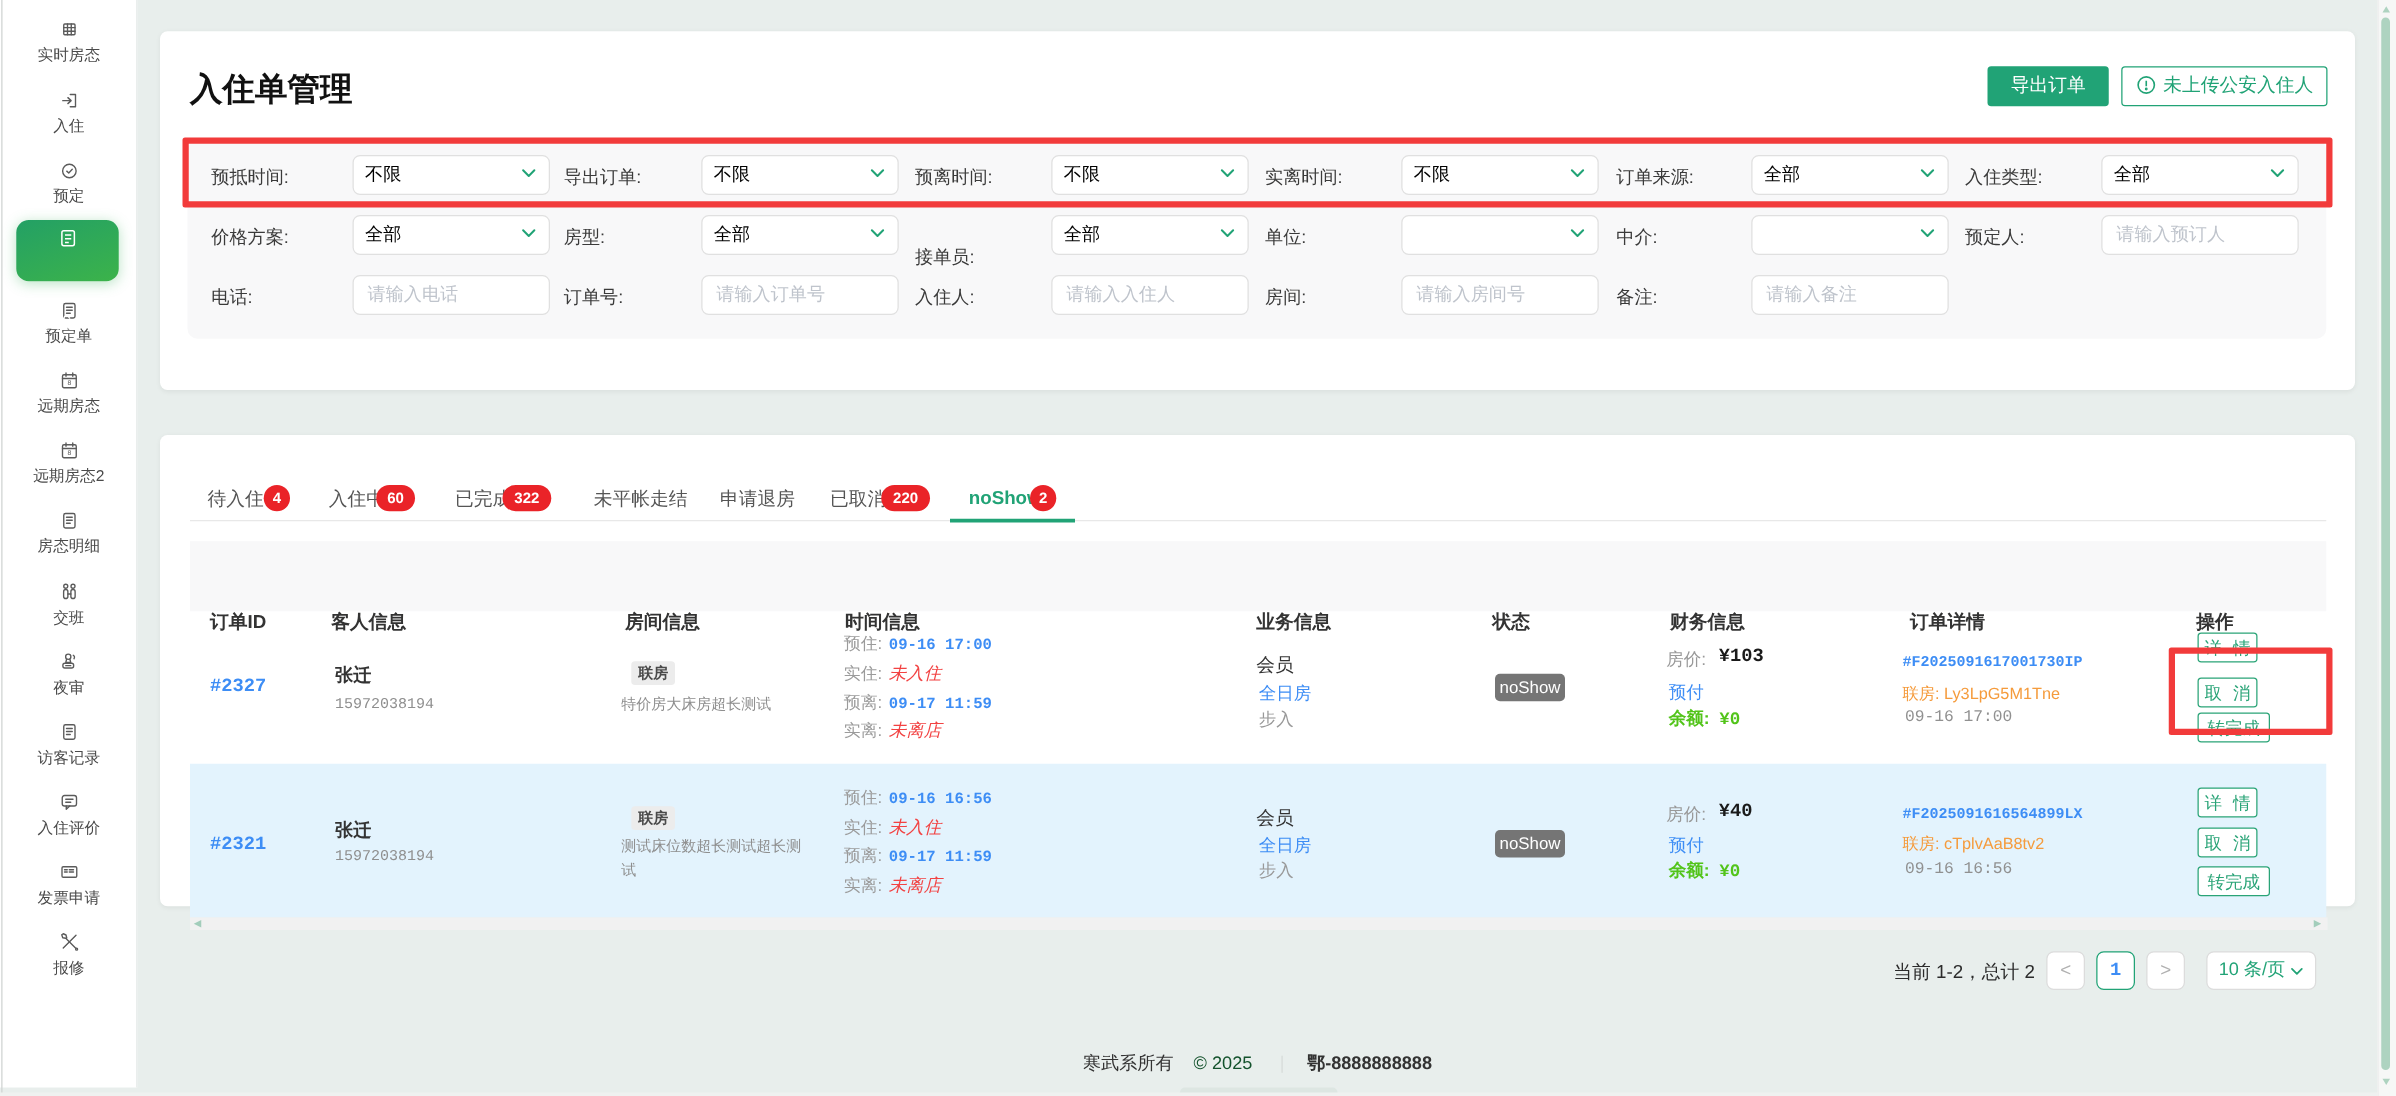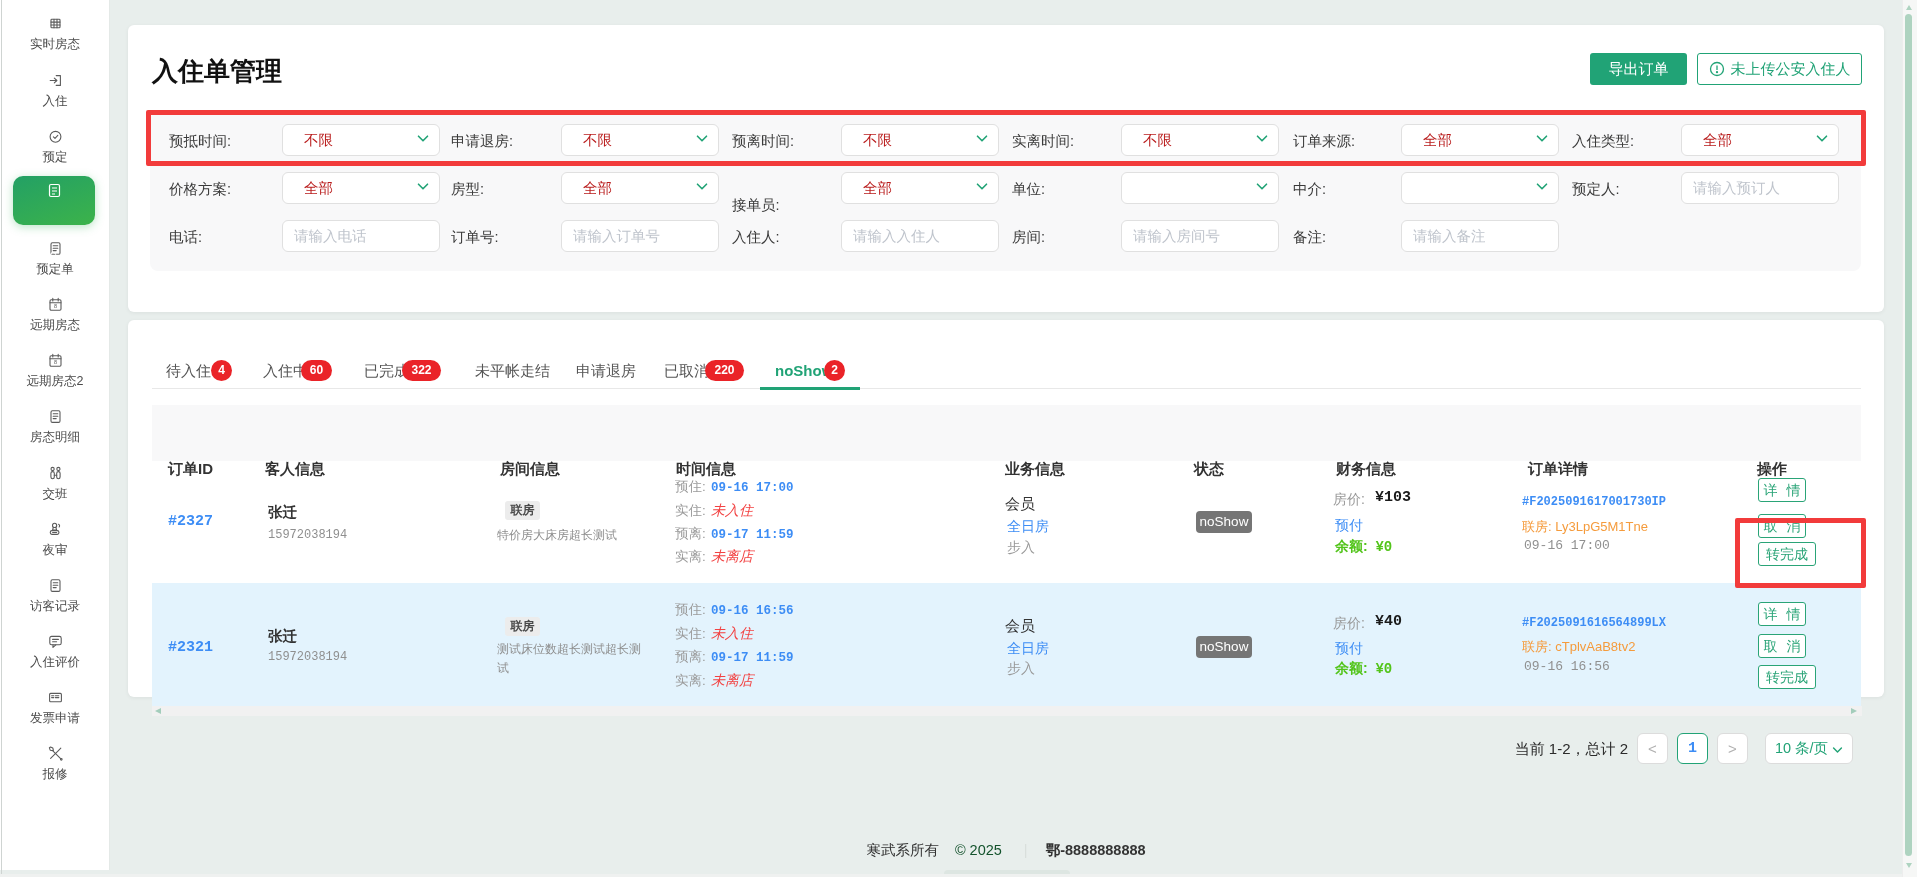--- a/index.html
+++ b/index.html
@@ -12,30 +12,30 @@
 .sitem { position:absolute; left:0; width:110px; text-align:center; color:#4a4a4a; font-size:12.5px; }
 .sitem svg { display:block; margin:0 auto 5px; }
 .sactive { position:absolute; left:13px; top:176px; width:82px; height:49px; border-radius:10px;
   background:linear-gradient(160deg,#23a065 0%,#3cb34a 100%);
   box-shadow:0 2px 10px rgba(60,179,95,.35); }
 .sactive .lbl { position:absolute; left:0; top:26px; width:82px; text-align:center; color:#fff; font-size:12.5px;margin-top:48px; }
 .sactive svg { display:block; margin:7px auto 0; }
 
 .card { position:absolute; left:128px; width:1756px; background:#fff; border-radius:6px; box-shadow:0 1px 4px rgba(0,0,0,.06); }
 #card1 { top:25px; height:287px; }
-#card2 { top:320px; height:377px; }
+#card2 { top:348px; height:377px; }
 h1.title { position:absolute; left:24px; top:29px; font-size:26px; font-weight:700; color:#111; }
 
 .btn-green { position:absolute; background:#21a376; color:#fff; border-radius:3px; font-size:15px; text-align:center; line-height:32px; height:32px; }
 .btn-outline { position:absolute; background:#fff; border:1px solid #21a376; color:#21a376; border-radius:3px; font-size:15px; height:32px; line-height:30px; text-align:center; }
 
 #filter { position:absolute; left:22px; top:87px; width:1711px; height:159px; background:#f8f8f9; border-radius:8px; }
 .flabel { position:absolute; font-size:14.5px; color:#3a3a3a; }
 .fbox { position:absolute; width:158px; height:32px; background:#fff; border:1px solid #e0e0e0; border-radius:6px; font-size:14.5px; line-height:30px; }
-.fbox .val { margin-left:21px; color:#b91c1c;text-align:right; }
+.fbox .val { margin-left:9px; color:#000000;text-align:right; }
 .fbox .ph { margin-left:11px; color:#bfc4cc; }
 .fbox svg.chev { position:absolute; right:10px; top:10px; }
 
 .tab { position:absolute; top:368px; font-size:15px; color:#555; }
 .tab.active { color:#21a376; font-weight:700; }
 .badge { position:absolute; top:40px; height:21px; border-radius:11px; background:#ea2328; color:#fff; font-size:12px; font-weight:700; text-align:center; line-height:21px; }
 #tabline { position:absolute; left:24px; top:68px; width:1709px; height:1px; background:#e8e8e8; }
 #tabunder { position:absolute; left:632px; top:67px; width:100px; height:3px; background:#21a376; }
 
 #thead { position:absolute; left:24px; top:85px; width:1709px; height:56px; background:#f8f8f9; }
@@ -185,21 +185,21 @@
     <svg style="vertical-align:-3px; margin-right:6px;" width="16" height="16" viewBox="0 0 16 16" fill="none" stroke="#21a376" stroke-width="1.3">
         <circle cx="8" cy="8" r="6.5"></circle>
         <path d="M8 4.5v4.5"></path>
         <circle cx="8" cy="11.2" r="0.5" fill="#21a376"></circle>
       </svg>未上传公安入住人</div>
   <div id="filter">
       <div class="flabel" style="left:19px;top:20px">预抵时间:</div>
       <div class="fbox" style="left:132px;top:12px"><span class="val">不限</span><svg class="chev" width="12" height="8" viewBox="0 0 12 8" fill="none" stroke="#21a376" stroke-width="1.6" stroke-linecap="round" stroke-linejoin="round">
           <path d="M1.5 1.2L6 5.8l4.5-4.6"></path>
         </svg></div>
-      <div class="flabel" style="left:301px;top:20px">申请退房:</div>
+      <div class="flabel" style="left:301px;top:20px">导出订单:</div>
       <div class="fbox" style="left:411px;top:12px"><span class="val">不限</span><svg class="chev" width="12" height="8" viewBox="0 0 12 8" fill="none" stroke="#21a376" stroke-width="1.6" stroke-linecap="round" stroke-linejoin="round">
           <path d="M1.5 1.2L6 5.8l4.5-4.6"></path>
         </svg></div>
       <div class="flabel" style="left:582px;top:20px">预离时间:</div>
       <div class="fbox" style="left:691px;top:12px"><span class="val">不限</span><svg class="chev" width="12" height="8" viewBox="0 0 12 8" fill="none" stroke="#21a376" stroke-width="1.6" stroke-linecap="round" stroke-linejoin="round">
           <path d="M1.5 1.2L6 5.8l4.5-4.6"></path>
         </svg></div>
       <div class="flabel" style="left:862px;top:20px">实离时间:</div>
       <div class="fbox" style="left:971px;top:12px"><span class="val">不限</span><svg class="chev" width="12" height="8" viewBox="0 0 12 8" fill="none" stroke="#21a376" stroke-width="1.6" stroke-linecap="round" stroke-linejoin="round">
           <path d="M1.5 1.2L6 5.8l4.5-4.6"></path>

